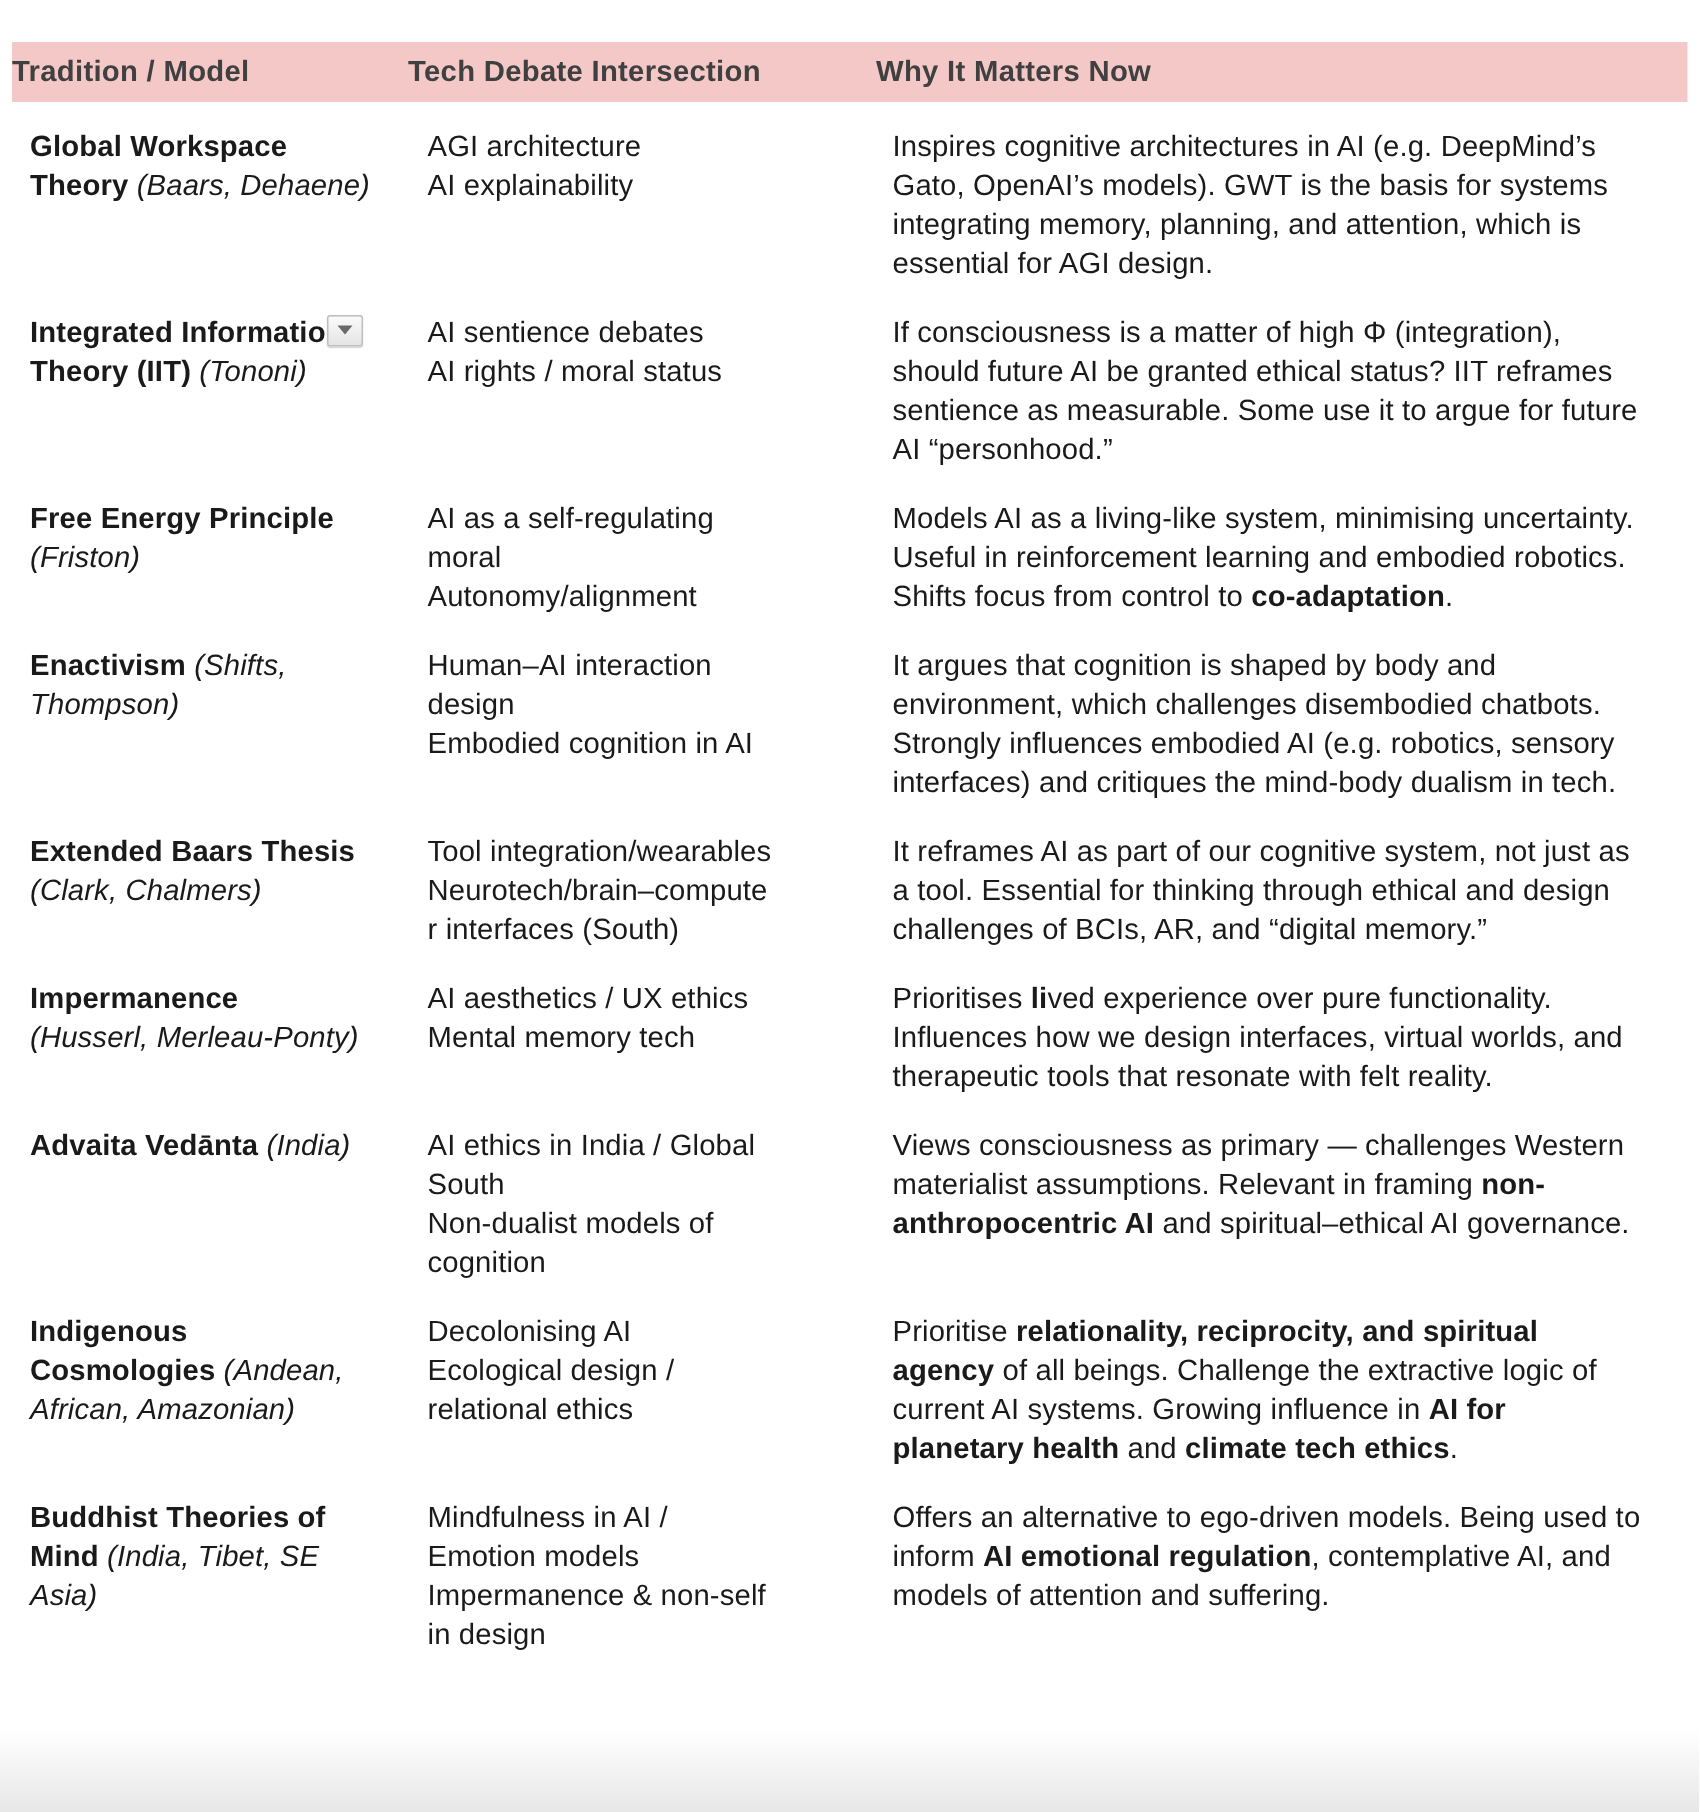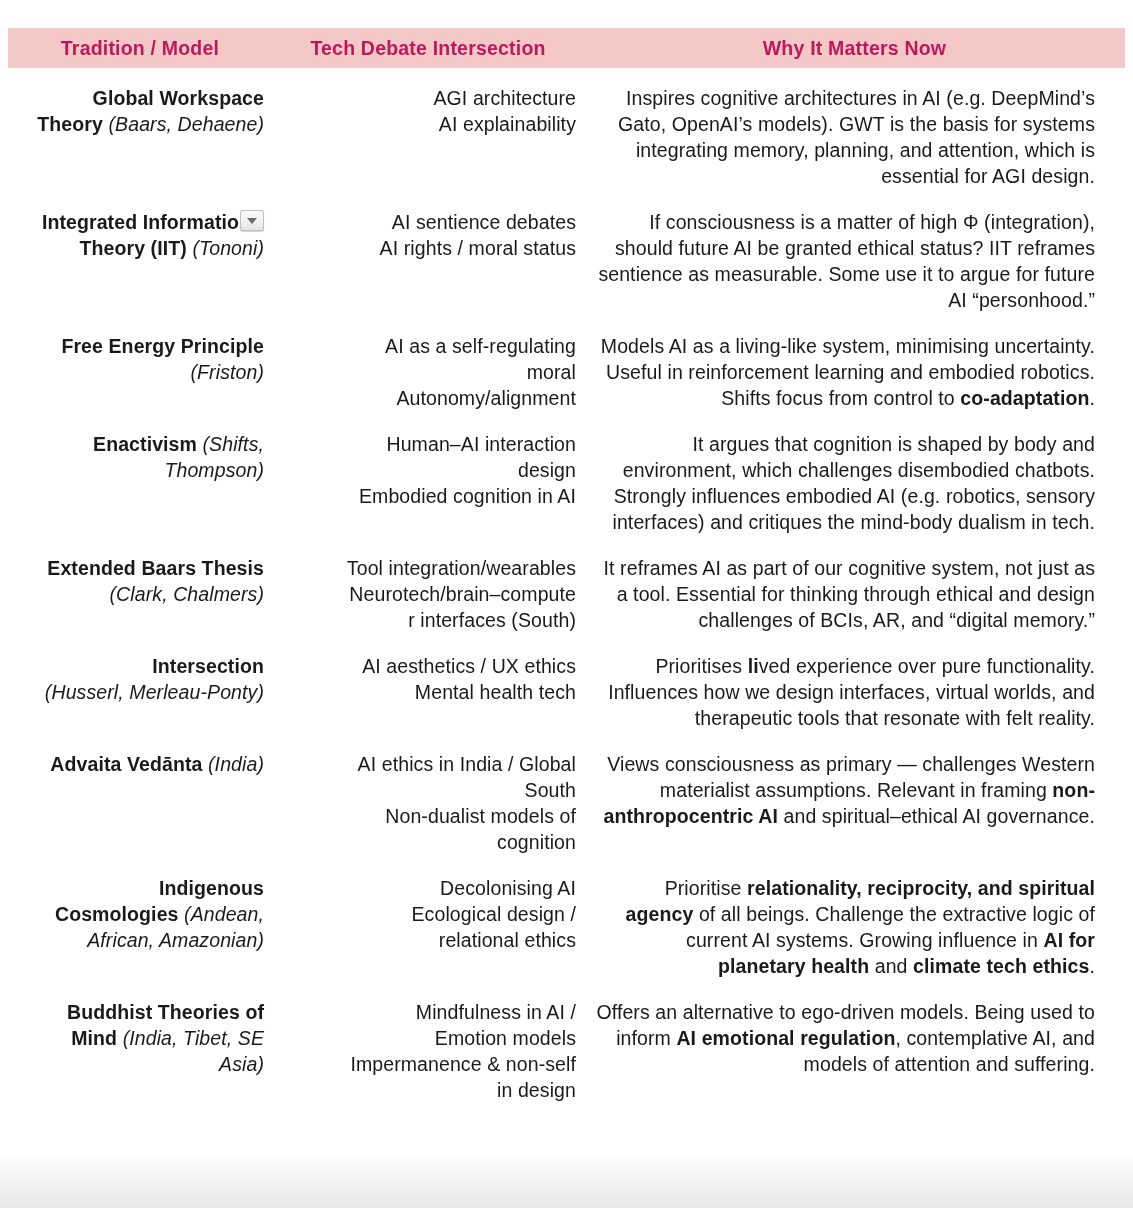--- a/index.html
+++ b/index.html
@@ -16,30 +16,29 @@
   .page{
     position:relative;width:1133px;height:1208px;
     overflow:hidden;box-sizing:border-box;padding-top:28px;background:#fff;
   }
   table.cmp{
     border-collapse:collapse;table-layout:fixed;
     margin-left:8px;width:1117px;
   }
   th{
     background:var(--header-bg);
-    font-size:19.5px;font-weight:700;color:#be185d;
-    height:40px;padding:0;text-align:center;
+    font-size:19.5px;font-weight:700;color:#404040;
+    height:40px;padding:0;text-align:left;
     letter-spacing:.2px;
   }
   td{
     vertical-align:top;
     font-size:19.5px;line-height:26px;
     padding:0 8px 20px 12px;
     letter-spacing:.1px;
-    text-align:right;
   }
   tbody tr:first-child td{padding-top:17px;}
   td.c1{width:264px;}
   td.c2{width:312px;padding-left:13px;}
   td.c3{width:541px;padding-left:11px;padding-right:30px;}
   .b{font-weight:700;}
   .i{font-style:italic;font-weight:400;}
   .c1 .b{font-weight:700;}
   .c2 .item{font-weight:400;white-space:pre-line;}
   .dropdown-btn{
@@ -121,24 +120,24 @@
         <tr>
           <td class="c1"><span class="b">Extended Baars Thesis</span><br><span class="i">(Clark, Chalmers)</span></td>
           <td class="c2">
             <div class="item">Tool integration/wearables</div>
             <div class="item">Neurotech/brain–compute
 r interfaces (South)</div>
           </td>
           <td class="c3"><span>It reframes AI as part of our cognitive system, not just as a tool. Essential for thinking through ethical and design challenges of BCIs, AR, and “digital memory.”</span></td>
         </tr>
         <tr>
-          <td class="c1"><span class="b">Intersection</span><br><span class="i">(Husserl, Merleau-Ponty)</span></td>
+          <td class="c1"><span class="b">Impermanence</span><br><span class="i">(Husserl, Merleau-Ponty)</span></td>
           <td class="c2">
             <div class="item">AI aesthetics / UX ethics</div>
-            <div class="item">Mental health tech</div>
+            <div class="item">Mental memory tech</div>
           </td>
           <td class="c3"><span>Prioritises </span><span class="b">li</span><span>ved experience over pure functionality. Influences how we design interfaces, virtual worlds, and therapeutic tools that resonate with felt reality.</span></td>
         </tr>
         <tr>
           <td class="c1"><span class="b">Advaita Vedānta </span><span class="i">(India)</span></td>
           <td class="c2">
             <div class="item">AI ethics in India / Global
 South</div>
             <div class="item">Non-dualist models of
 cognition</div>

